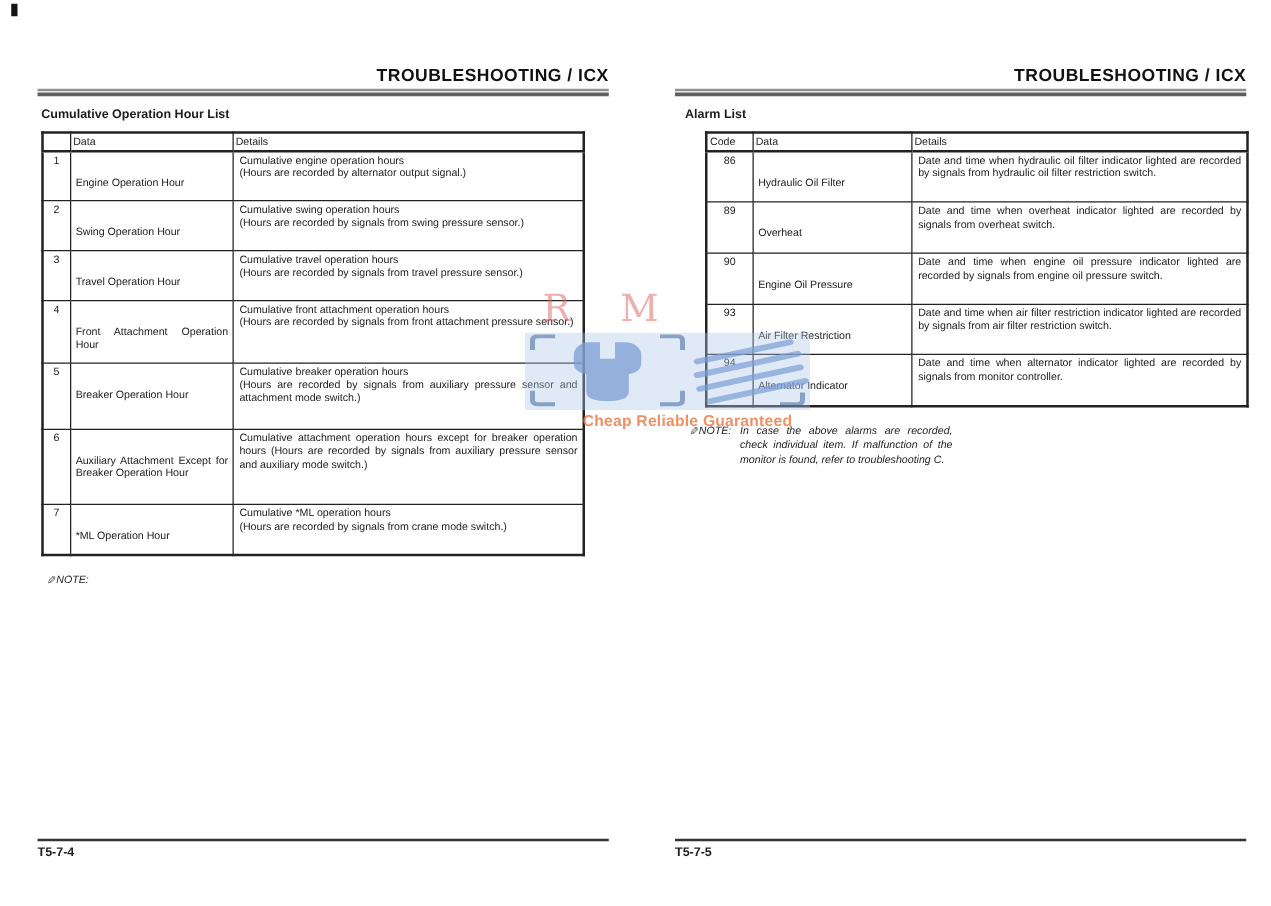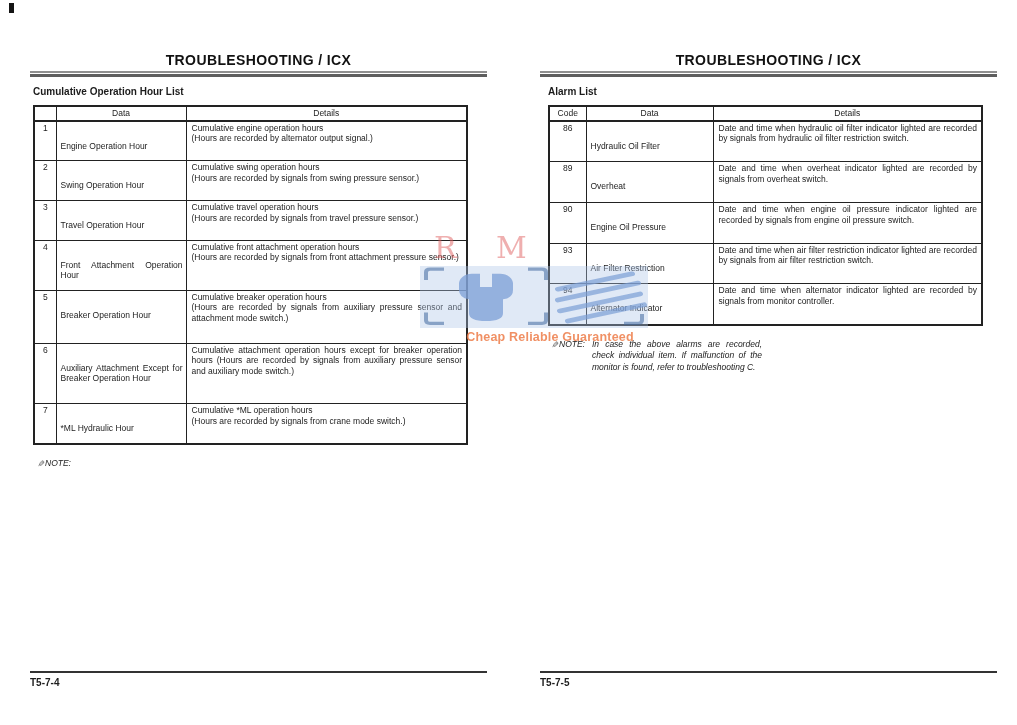--- a/index.html
+++ b/index.html
@@ -4,34 +4,34 @@
 <style>
   html,body{margin:0;padding:0;background:#fff;}
   .canvas{position:relative;width:1017px;height:725px;background:#ffffff;overflow:hidden;
           font-family:"Liberation Sans",sans-serif;color:#1c1c1c;}
   .artifact{position:absolute;left:9px;top:3px;width:5px;height:10px;background:#141414;}
 
   .page{position:absolute;top:52px;width:457px;}
   .p-left{left:30px;}
   .p-right{left:540px;}
 
-  .page-title{text-align:center;font-size:14px;font-weight:bold;letter-spacing:.4px;color:#111;}
+  .page-title{text-align:right;font-size:14px;font-weight:bold;letter-spacing:.4px;color:#111;}
   .title-rule{margin-top:3px;border-top:2px solid #8f8f8f;}
   .title-rule::after{content:"";display:block;margin-top:1px;height:3px;background:#5e5e5e;}
 
   .section-title{margin-top:9px;font-weight:bold;font-size:10px;}
   .p-left .section-title{margin-left:3px;}
   .p-right .section-title{margin-left:8px;}
 
   table{border-collapse:collapse;table-layout:fixed;width:433px;margin-top:8px;
         font-size:8.5px;line-height:1.25;border:2px solid #222;}
   .p-left table{margin-left:3px;}
-  .p-right table{margin-left:8px;}
+  .p-right table{margin-left:24px;}
   th,td{border:1px solid #222;vertical-align:top;}
-  th{font-weight:normal;text-align:center;padding:1px 2px;border-bottom:2px solid #222;}
+  th{font-weight:normal;text-align:left;padding:1px 2px;border-bottom:2px solid #222;}
   tbody td{border-top:1.5px solid #222;}
   td.c-num{text-align:center;padding:1px 1px 6px;}
   td.c-data{padding:19px 3px 6px 4px;text-align:justify;}
   td.c-det{padding:1px 4px 6px 5px;text-align:justify;white-space:pre-line;}
   .p-left tbody tr:nth-child(5) td,
   .p-left tbody tr:nth-child(6) td{padding-bottom:19px;}
   .p-left tbody tr:nth-child(1) td,
   .p-left tbody tr:nth-child(2) td,
   .p-left tbody tr:nth-child(3) td,
   .p-left tbody tr:nth-child(4) td,
@@ -115,21 +115,21 @@
           <td class="c-det">Cumulative breaker operation hours
 (Hours are recorded by signals from auxiliary pressure sensor and attachment mode switch.)</td>
         </tr>
         <tr>
           <td class="c-num">6</td>
           <td class="c-data">Auxiliary Attachment Except for Breaker Operation Hour</td>
           <td class="c-det">Cumulative attachment operation hours except for breaker operation hours (Hours are recorded by signals from auxiliary pressure sensor and auxiliary mode switch.)</td>
         </tr>
         <tr>
           <td class="c-num">7</td>
-          <td class="c-data">*ML Hydraulic Hour</td>
+          <td class="c-data">*ML Operation Hour</td>
           <td class="c-det">Cumulative *ML operation hours
 (Hours are recorded by signals from crane mode switch.)</td>
         </tr>
       </tbody>
     </table>
 
     <div class="note">
       <span class="note-icon">✎</span>
       <span class="note-label">NOTE:</span>
     </div>

